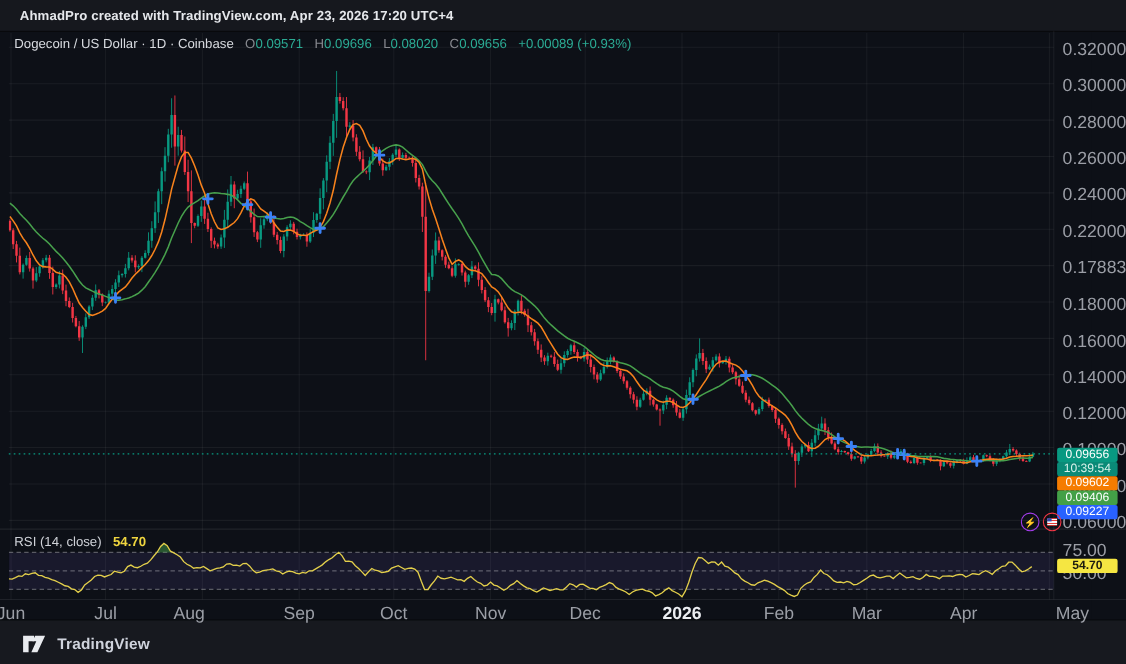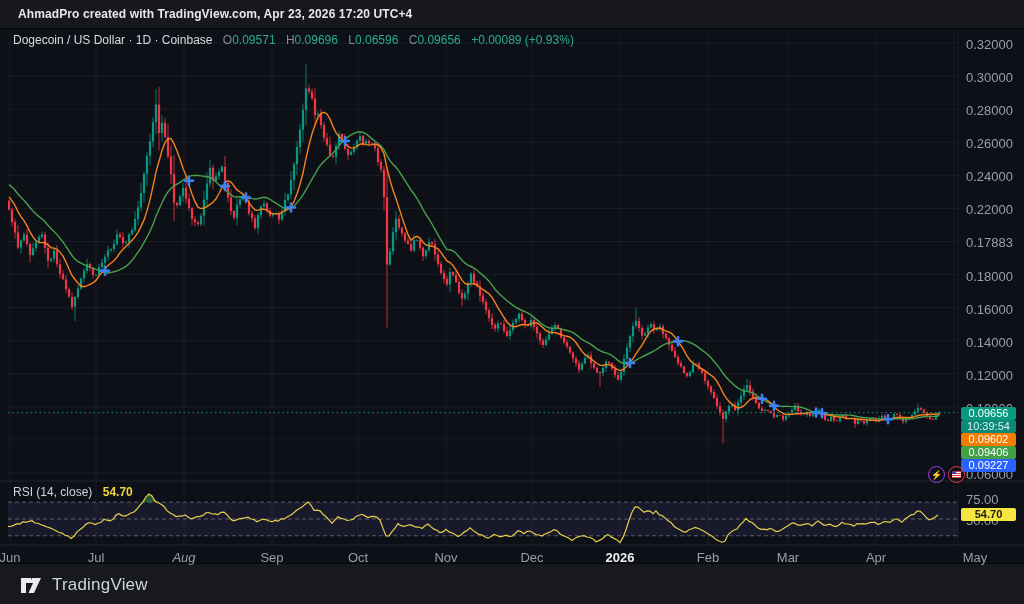--- a/index.html
+++ b/index.html
@@ -13,29 +13,29 @@
   .legend1 .sep{color:#d8dbe0;}
   .legend1 .k{color:#87898f;margin-left:7px;}
   .legend1 .v{color:#2bab94;}
   .legend1 .chg{color:#2bab94;margin-left:7px;}
   .legend2{position:absolute;left:13px;top:49px;font-size:12px;color:#cfd2d8;white-space:nowrap;z-index:5;}
   .legend2 .fast{color:#f7821c;margin-left:8px;}
   .legend2 .slow{color:#47a04c;margin-left:8px;}
   .legend2 .dis{color:#87898f;margin-left:7px;font-size:11px;}
   .rsilegend{position:absolute;left:13px;top:485px;font-size:12px;color:#cfd2d8;z-index:5;white-space:nowrap;}
   .rsilegend .val{color:#efd53f;margin-left:7px;font-weight:bold;}
-  .tick{position:absolute;font-size:13px;color:#9b9ea6;z-index:3;}
+  .tick{position:absolute;font-size:16px;color:#9b9ea6;z-index:3;}
   .ttick{top:550px;transform:translateX(-50%);}
   .ttick.major{color:#eceef2;font-weight:bold;}
   .plabel{position:absolute;left:961px;width:55px;height:13px;z-index:6;border-radius:2px;
     font-size:11px;line-height:13px;text-align:center;color:#fff;}
   .axis-strip{position:absolute;background:transparent;z-index:2;}
   #bottombar{position:absolute;left:0;top:563px;width:1024px;height:41px;background:#17191f;border-top:1px solid #07080c;
     display:flex;align-items:center;}
-  #bottombar .tvtext{color:#cfd3dc;font-size:17px;font-weight:normal;margin-left:9px;letter-spacing:.2px;text-align:center;}
+  #bottombar .tvtext{color:#cfd3dc;font-size:14px;font-weight:bold;margin-left:9px;letter-spacing:.2px;text-align:center;}
   .cornericon{position:absolute;width:17px;height:17px;border-radius:50%;z-index:6;box-sizing:border-box;
     display:flex;align-items:center;justify-content:center;}
   #boosticon{left:928px;top:466px;border:1.5px solid #a13ce8;color:#c95cff;font-size:9px;}
   #flagicon{left:948px;top:466px;border:1.5px solid #f23645;overflow:hidden;}
   #flagicon .flag{width:9px;height:7px;background:repeating-linear-gradient(180deg,#e53935 0 1px,#f5f6f8 1px 2px);position:relative;}
   #flagicon .flag .union{position:absolute;left:0;top:0;width:4px;height:3px;background:#3949ab;}
 </style>
 </head>
 <body>
 
@@ -123,21 +123,21 @@
     </svg>
 
   <div class="legend1">
     <span>Dogecoin / US Dollar</span>
     <span class="sep"> </span><span class="sep">·</span>
     <span>1D</span>
     <span class="sep">·</span>
     <span>Coinbase</span>
     <span class="k">O</span><span class="v">0.09571</span>
     <span class="k">H</span><span class="v">0.09696</span>
-    <span class="k">L</span><span class="v">0.06596</span>
+    <span class="k">L</span><span class="v">0.08020</span>
     <span class="k">C</span><span class="v">0.09656</span>
     <span class="chg">+0.00089 (+0.93%)</span>
   </div>
 
 
   <div class="rsilegend">
     <span>RSI (14, close)</span>
     <span class="val">54.70</span>
   </div>
 
@@ -156,21 +156,21 @@
       <div class="tick" style="left: 8px; top: 372.88px;">0.10000</div>
       <div class="tick" style="left: 8px; top: 405.96px;">0.08000</div>
       <div class="tick" style="left: 8px; top: 439.04px;">0.06000</div>
       <div class="tick" style="left: 8px; top: 464px;">75.00</div>
       <div class="tick" style="left: 8px; top: 485px;">50.00</div>
       <div class="tick" style="left: 8px; top: 480px; text-align: center;">25.00</div>
     </div>
   <div id="time-axis" class="axis-strip" style="left:0;top:545px;width:1024px;height:18px;">
       <div class="tick ttick" style="left: 10px; top: 5px;">Jun</div>
       <div class="tick ttick" style="left: 96px; top: 5px;">Jul</div>
-      <div class="tick ttick" style="left: 184px; top: 5px; font-style: italic;">Aug</div>
+      <div class="tick ttick" style="left: 172px; top: 5px;">Aug</div>
       <div class="tick ttick" style="left: 272px; top: 5px;">Sep</div>
       <div class="tick ttick" style="left: 358px; top: 5px;">Oct</div>
       <div class="tick ttick" style="left: 446px; top: 5px;">Nov</div>
       <div class="tick ttick" style="left: 532px; top: 5px;">Dec</div>
       <div class="tick ttick major" style="left: 620px; top: 5px;">2026</div>
       <div class="tick ttick" style="left: 708px; top: 5px;">Feb</div>
       <div class="tick ttick" style="left: 788px; top: 5px;">Mar</div>
       <div class="tick ttick" style="left: 876px; top: 5px;">Apr</div>
       <div class="tick ttick" style="left: 975px; top: 5px;">May</div>
     </div>

